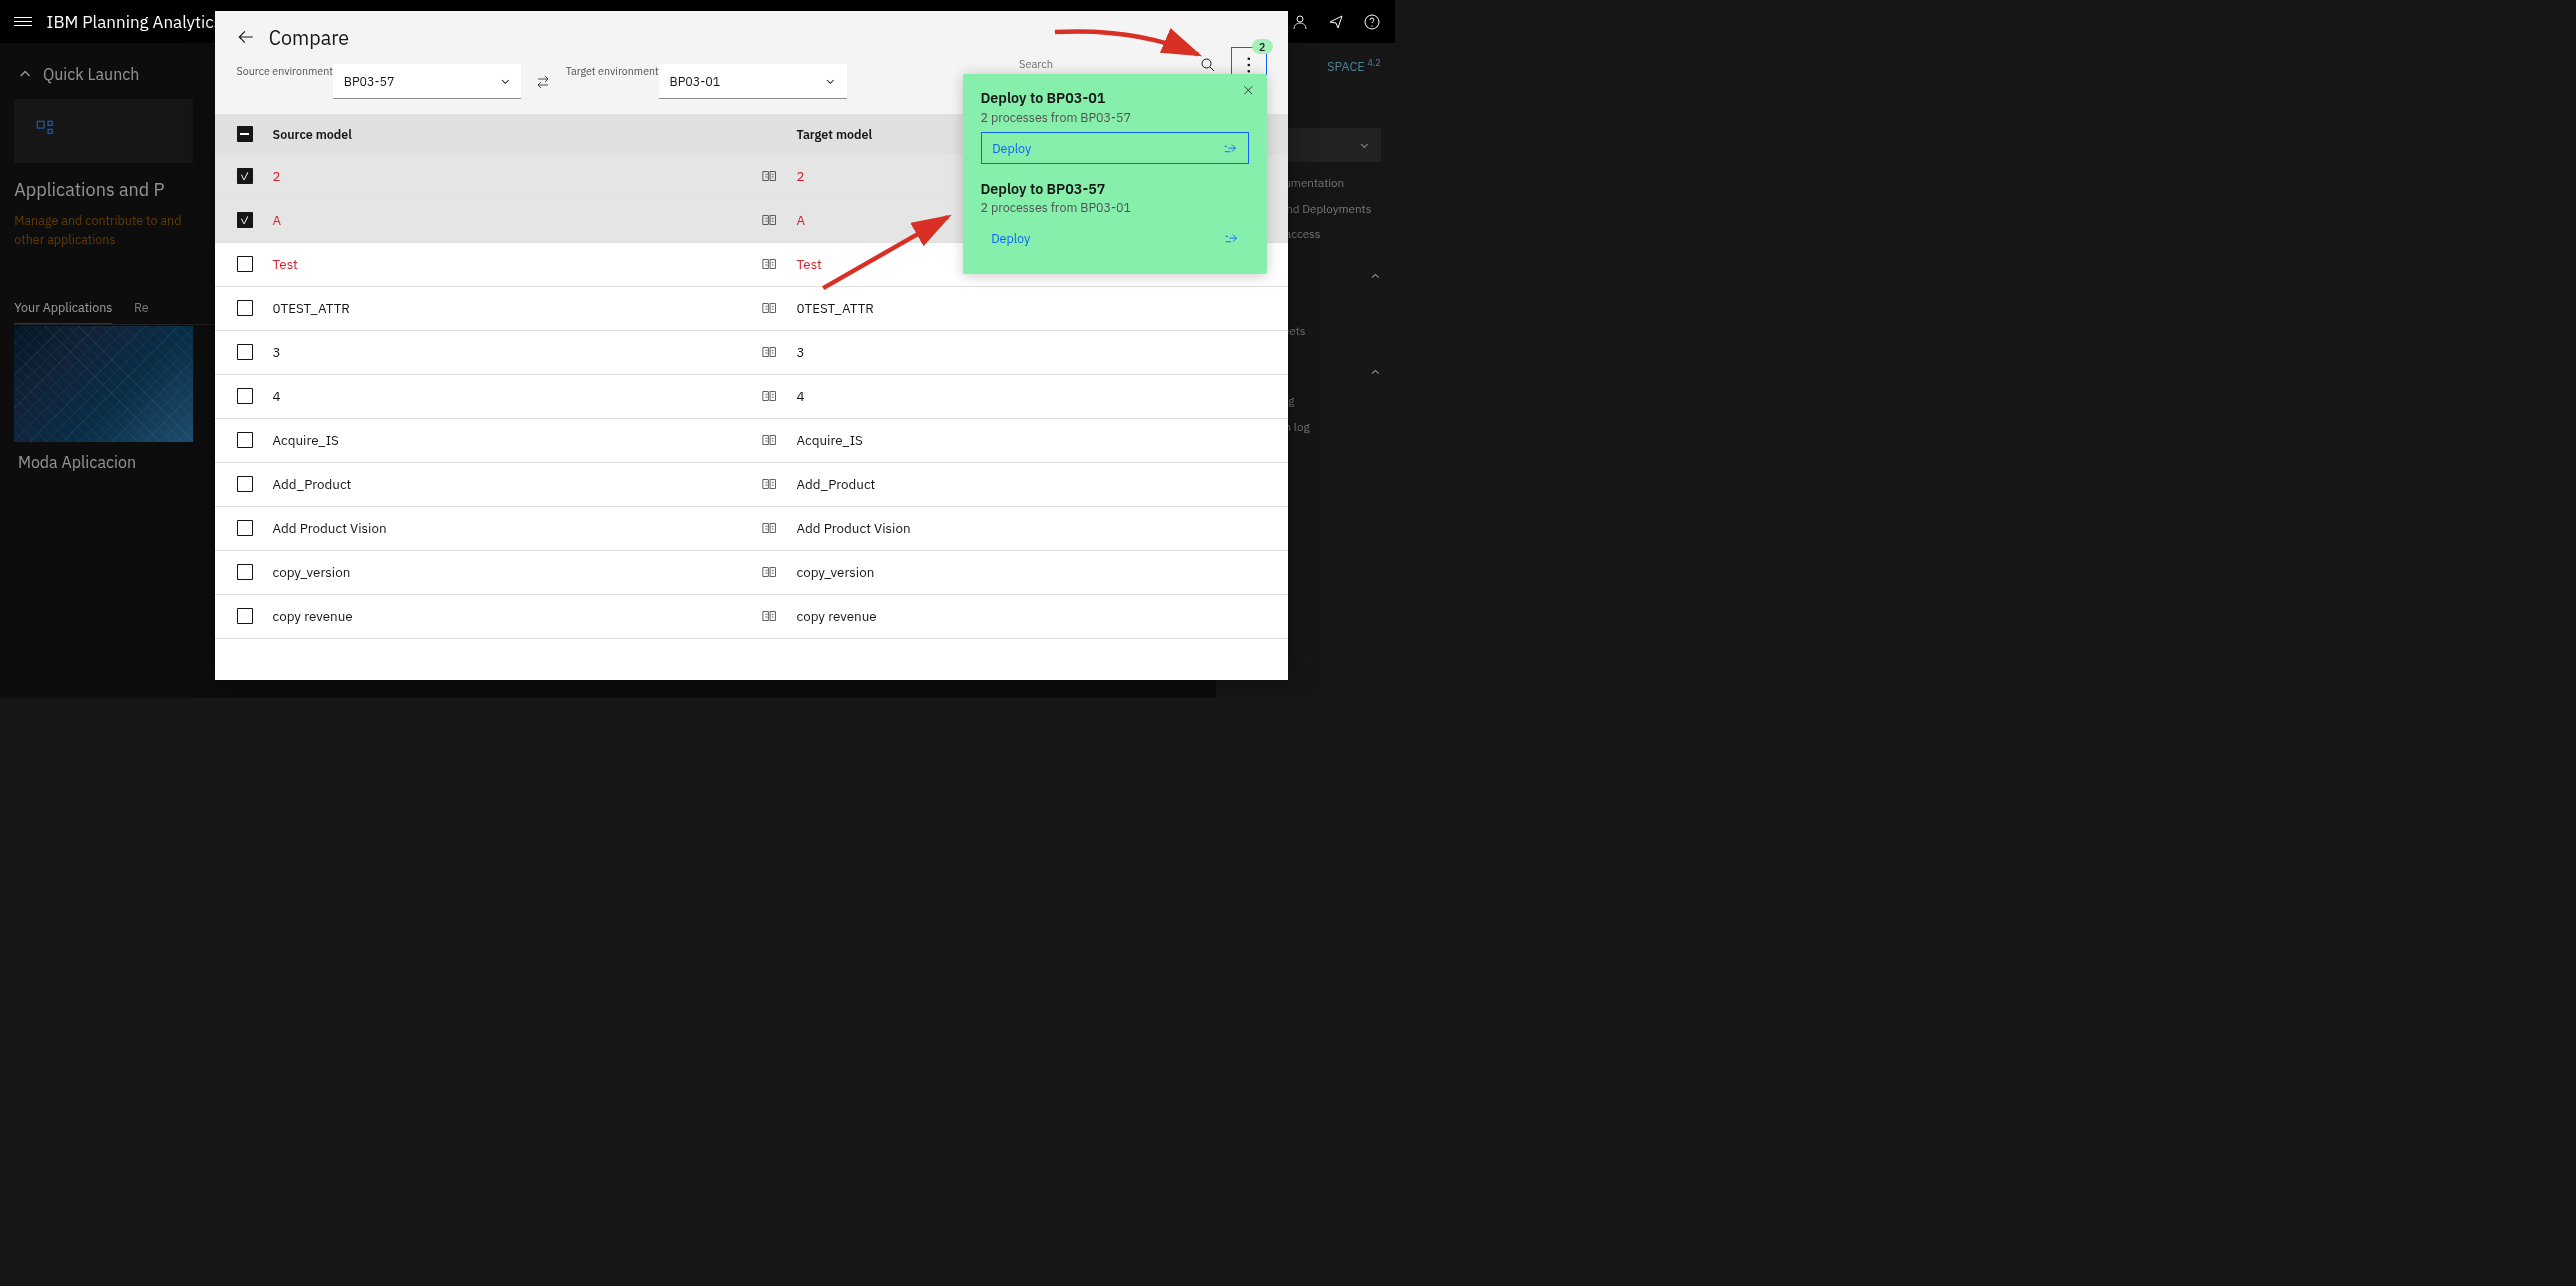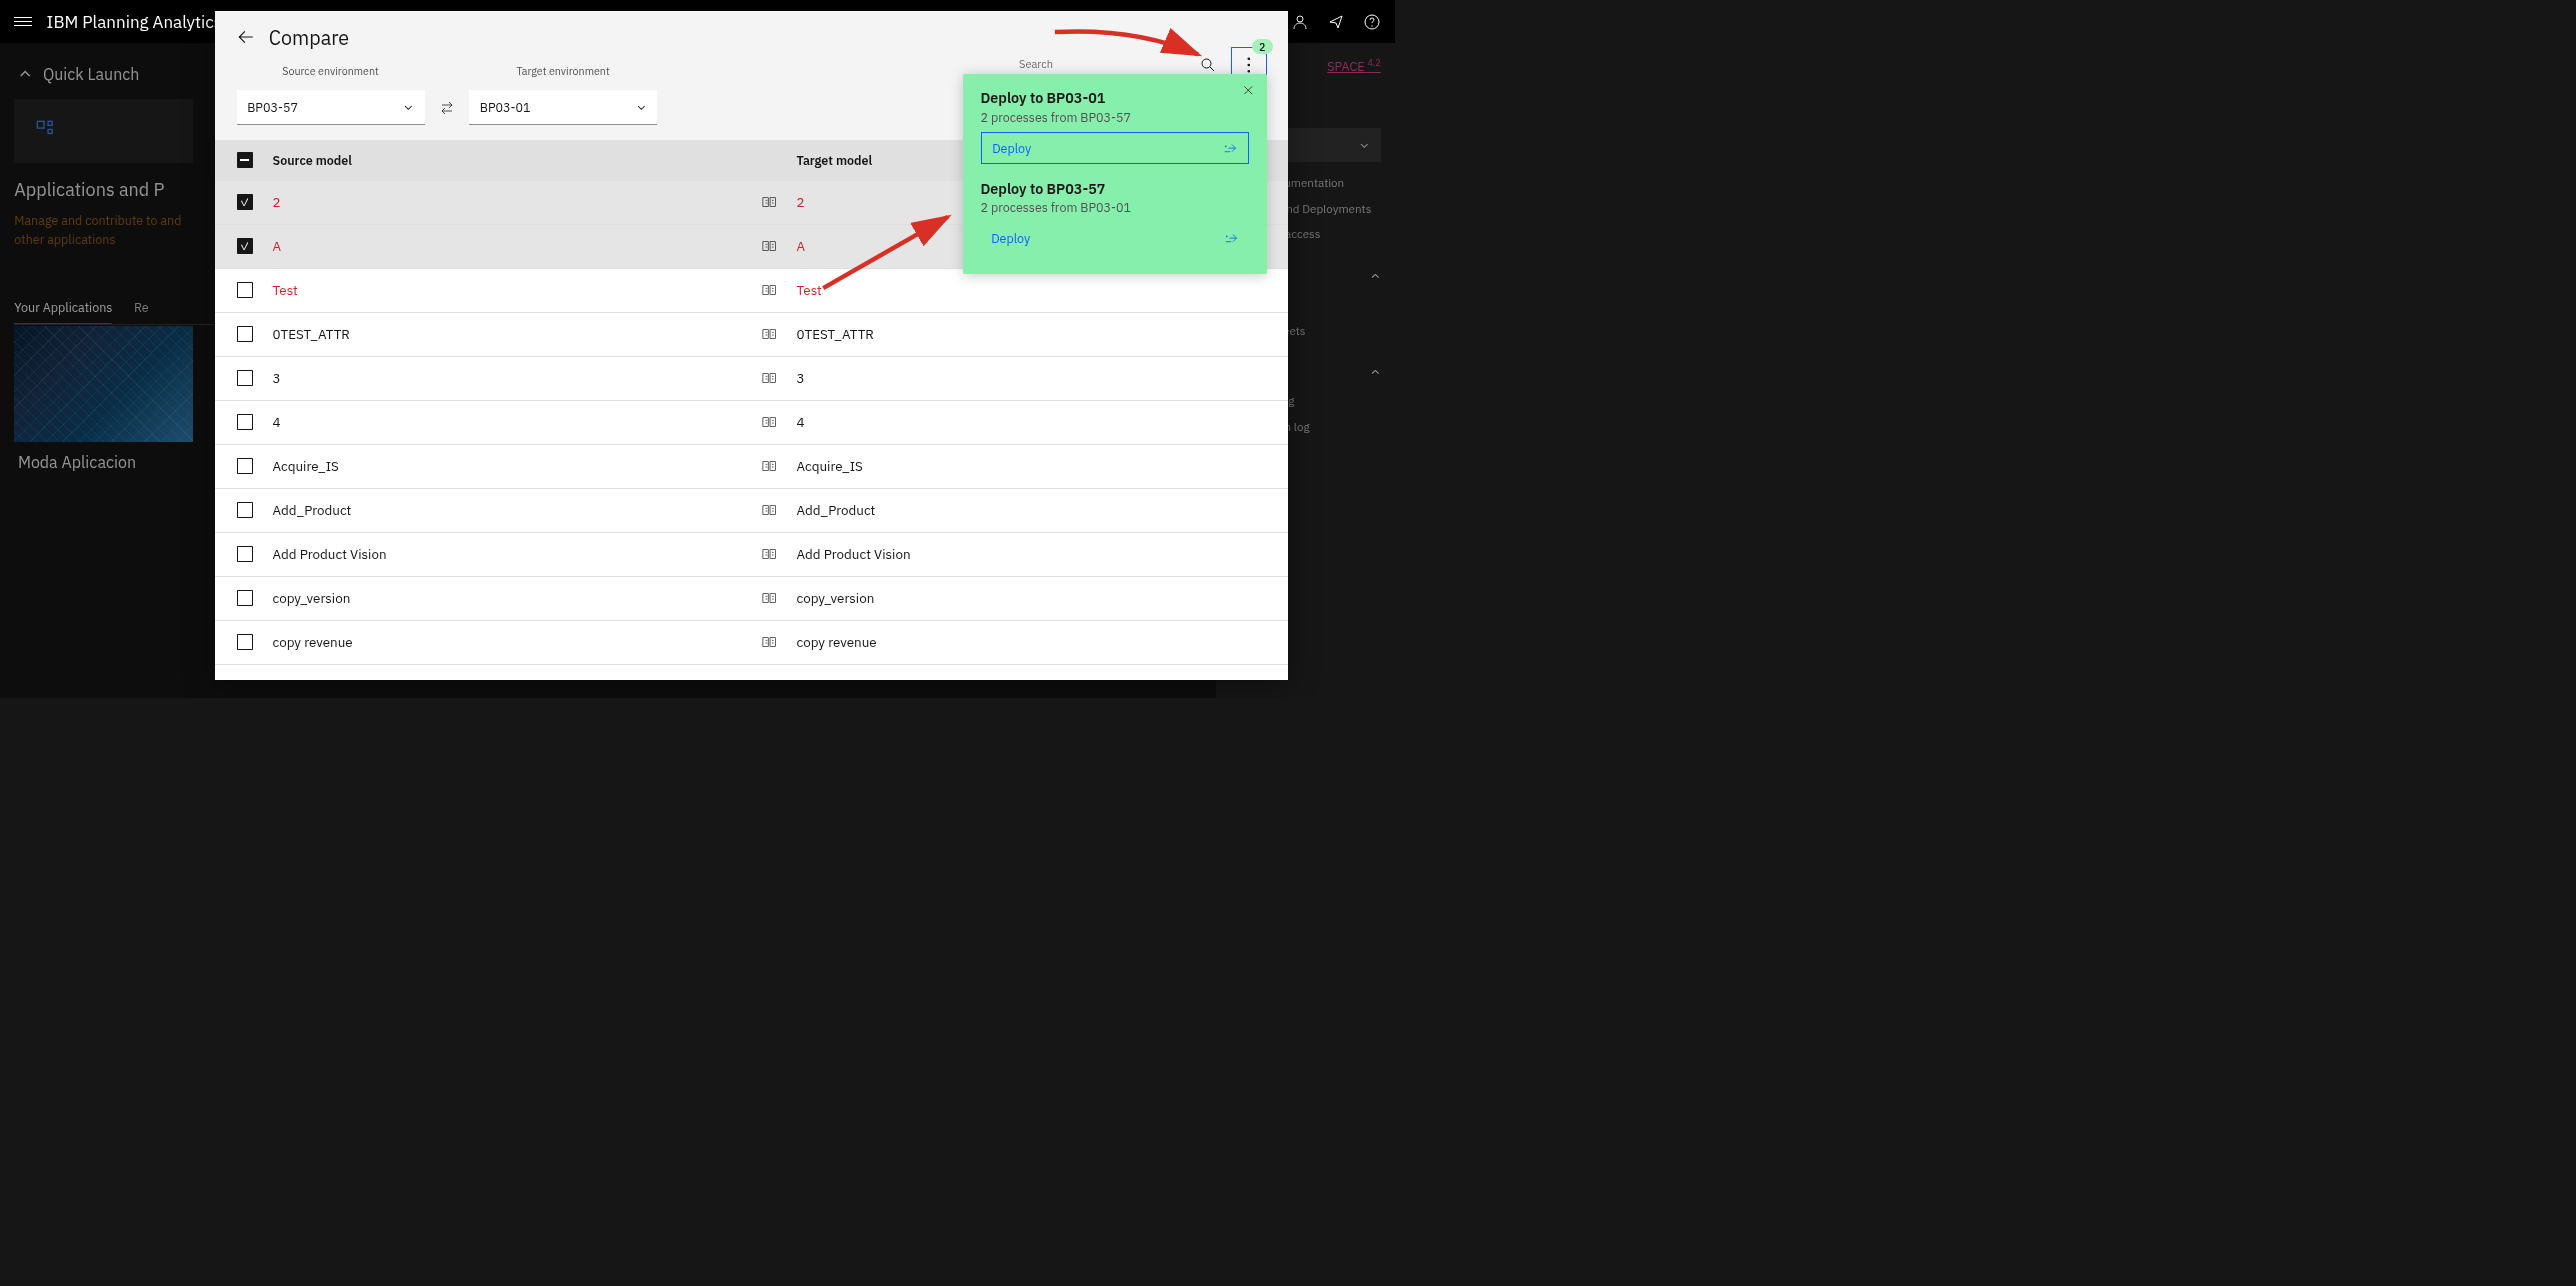--- a/index.html
+++ b/index.html
@@ -27,41 +27,41 @@
 .tabs-row { display: flex; gap: 21.5px; margin-top: 29px; border-bottom: 0.9px solid #393939; }
 .tab { padding: 7.2px 0; font-size: 12.5px; color: #c6c6c6; cursor: pointer; border-bottom: 1.8px solid transparent; }
 .tab.active { color: #fff; border-bottom-color: #0f62fe; }
 .app-card { width: 179px; margin-top: 1px; }
 .app-card-img { width: 179px; height: 116px; background: linear-gradient(135deg, #0a2540 0%, #1e3a5f 30%, #0f4c75 60%, #3282b8 100%); position: relative; overflow: hidden; }
 .app-card-img::before { content: ''; position: absolute; inset: 0; background: repeating-linear-gradient(45deg, transparent, transparent 7.2px, rgba(255,255,255,0.1) 7.2px, rgba(255,255,255,0.1) 8px), repeating-linear-gradient(-45deg, transparent, transparent 10.7px, rgba(100,200,255,0.15) 10.7px, rgba(100,200,255,0.15) 11.6px); }
 .app-card-title { font-size: 16px; padding: 10.7px 3.6px; }
 
 
 .right-sidebar { position: absolute; right: 0; top: 43px; width: 179px; bottom: 0; background: #262626; padding: 14.3px; z-index: 0; }
-.space-label { text-align: right; font-size: 12.5px; color: #ec4899; margin-bottom: 28px; text-decoration: underline; }
+.space-label { text-align: right; font-size: 12.5px; color: #7dd3fc; margin-bottom: 28px; }
 .space-sup { font-size: 9px; vertical-align: super; }
 .side-group { margin: 14.3px 0; }
 .side-group-h { font-size: 12.5px; color: #f4f4f4; padding: 7.2px 0; display: flex; justify-content: space-between; align-items: center; }
 .side-item { font-size: 11.6px; color: #c6c6c6; padding: 5.4px 0; cursor: pointer; }
 .env-select { background: #393939; padding: 9px 10.7px; font-size: 12.5px; display: flex; justify-content: space-between; align-items: center; margin-bottom: 7.2px; }
 
 
 .modal { position: absolute; top: 10.7px; left: 215px; width: 1073px; height: 669px; background: #f4f4f4; z-index: 10; box-shadow: 0 3.6px 29px rgba(0,0,0,0.4); color: #161616; display: flex; flex-direction: column; }
 .modal-header { padding: 14.3px 21.5px 7.2px; display: flex; align-items: center; gap: 14.3px; }
 .back-arrow { font-size: 18px; cursor: pointer; }
 .modal-title { font-size: 19.7px; font-weight: 400; }
 .search-row { position: absolute; top: 36px; right: 21.5px; display: flex; align-items: center; gap: 7.2px; }
 .search-input { border: none; border-bottom: 0.9px solid #8d8d8d; background: transparent; padding: 7.2px 32px 7.2px 10.7px; font-size: 11px; width: 215px; outline: none; }
 .search-input::placeholder { color: #6f6f6f; }
 .search-wrap { position: relative; }
 .search-icon { position: absolute; right: 7.2px; top: 7.2px; }
 .kebab-btn { width: 36px; height: 36px; border: 1.8px solid #0f62fe; display: flex; align-items: center; justify-content: center; cursor: pointer; position: relative; }
 .badge { position: absolute; top: -9px; right: -7.2px; background: #a7f0ba; color: #161616; border-radius: 9px; padding: 0.9px 7.2px; font-size: 10.7px; font-weight: 500; }
 .env-row { display: flex; align-items: flex-end; gap: 14.3px; padding: 7.2px 21.5px 14.3px; }
-.env-col { display: flex; flex-direction: column; gap: 12px; text-align: center; }
+.env-col { display: flex; flex-direction: row; gap: 0; text-align: center; }
 .env-label { font-size: 10.7px; color: #525252; }
 .env-dropdown { background: #fff; border-bottom: 0.9px solid #8d8d8d; padding: 9px 10.7px; width: 188px; display: flex; justify-content: space-between; align-items: center; font-size: 12.5px; cursor: pointer; }
 .swap-icon { padding-bottom: 9px; }
 
 
 .table { flex: 1; overflow: auto; background: #fff; }
 .thead { display: flex; background: #e0e0e0; padding: 12.5px 21.5px; align-items: center; font-size: 12.5px; font-weight: 600; }
 .th-check { width: 36px; display: flex; align-items: center; }
 .th-source { flex: 1; }
 .th-icon { width: 54px; }

